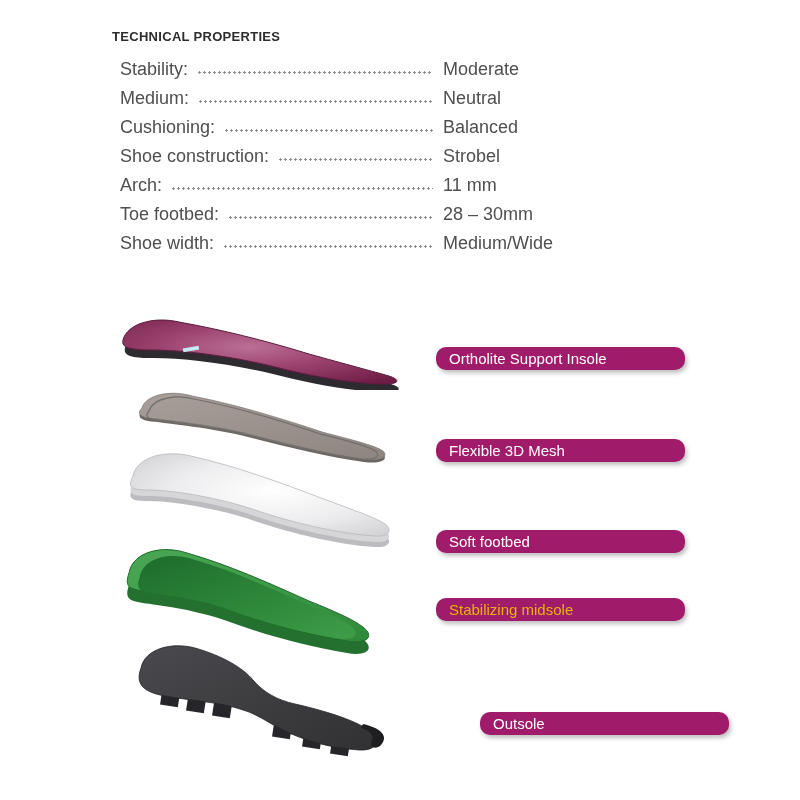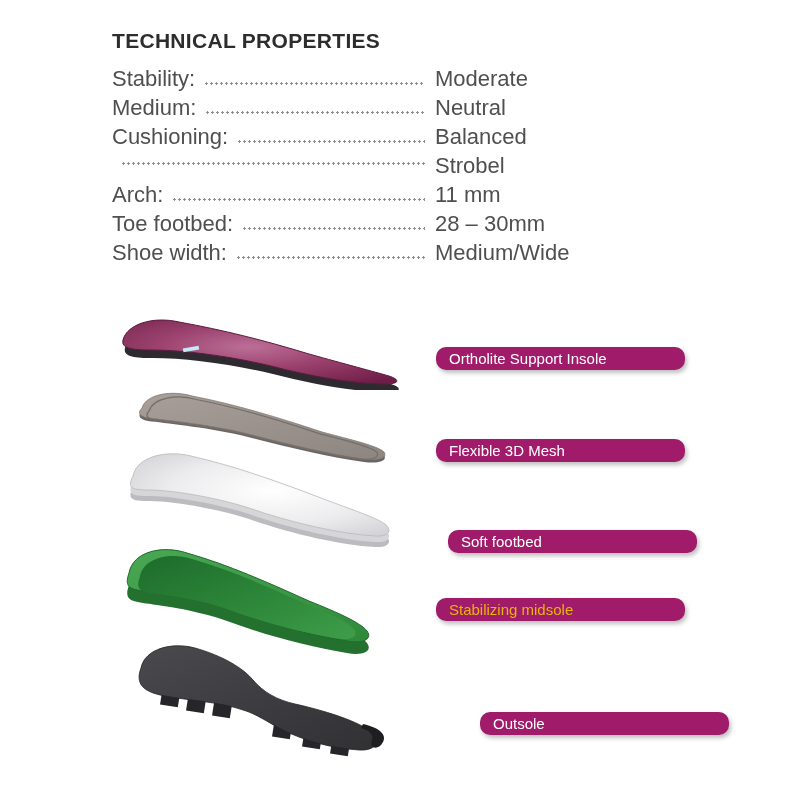--- a/index.html
+++ b/index.html
@@ -4,26 +4,26 @@
 <style>
   html,body { margin:0; padding:0; background:#ffffff; }
   .canvas {
     position:relative; width:800px; height:800px; background:#ffffff;
     font-family:"Liberation Sans", sans-serif; overflow:hidden;
   }
 
   
   .tech { position:absolute; left:112px; top:29px; width:470px; }
   .tech h1 {
-    margin:0 0 11px 0; font-size:21px; font-weight:700;
+    margin:0 0 11px 0; font-size:13px; font-weight:700;
     letter-spacing:0.3px; color:#2d2d2d;
   }
   .spec-row {
-    display:flex; align-items:flex-start; height:29px; line-height:29px;
-    font-size:22px; color:#4f4f4f;
+    display:flex; align-items:flex-end; height:29px; line-height:29px;
+    font-size:18px; color:#4f4f4f;margin-left:8px;
   }
   .spec-main { flex:0 0 323px; display:flex; align-items:baseline; }
   .spec-label { white-space:nowrap; }
   .spec-leader {
     flex:1 1 auto; height:15px; margin:0 10px 0 9px; align-self:baseline;
     background-image:radial-gradient(circle, #8f8f8f 1.05px, rgba(0,0,0,0) 1.35px);
     background-size:5px 5px; background-repeat:repeat-x;
     background-position:left bottom;
   }
   .spec-value { white-space:nowrap; }
@@ -65,20 +65,21 @@
     <div class="spec-row">
       <span class="spec-main">
         <span class="spec-label">Cushioning:</span>
         <span class="spec-leader"></span>
       </span>
       <span class="spec-value">Balanced</span>
     </div>
 
     <div class="spec-row">
       <span class="spec-main">
+        <span class="spec-label">Shoe construction:</span>
         <span class="spec-leader"></span>
       </span>
       <span class="spec-value">Strobel</span>
     </div>
 
     <div class="spec-row">
       <span class="spec-main">
         <span class="spec-label">Arch:</span>
         <span class="spec-leader"></span>
       </span>
@@ -177,21 +178,21 @@
       <path fill="url(#kgrad)" stroke="#232326" stroke-width="0.8" d="M16,28 C20,8 48,2 70,8 C98,16 118,28 128,40 C138,52 152,60 170,64 C206,72 240,84 248,94 C256,102 250,111 234,110 C204,108 178,100 158,90 C142,82 132,74 118,70 C96,62 60,60 40,56 C18,52 10,44 16,28 Z"></path>
       <path fill="#1e1e20" d="M238,84 C256,88 264,96 256,105 C251,110 244,108 247,100 C249,95 244,90 236,88 Z"></path>
     </svg>
 
     <div class="layer-label-bar" style="top: 347px; background-color: rgb(160, 27, 105); color: rgb(255, 255, 255);">
       <span>Ortholite Support Insole</span>
     </div>
     <div class="layer-label-bar" style="top: 439px; background-color: rgb(160, 27, 105); color: rgb(255, 255, 255);">
       <span>Flexible 3D Mesh</span>
     </div>
-    <div class="layer-label-bar" style="top: 530px; background-color: rgb(160, 27, 105); color: rgb(255, 255, 255); margin-left: 12px;">
+    <div class="layer-label-bar" style="top: 530px; background-color: rgb(160, 27, 105); color: rgb(255, 255, 255);">
       <span>Soft footbed</span>
     </div>
     <div class="layer-label-bar" style="top: 598px; background-color: rgb(160, 27, 105); color: #eab308;">
       <span>Stabilizing midsole</span>
     </div>
     <div class="layer-label-bar" style="top: 712px; background-color: rgb(160, 27, 105); color: rgb(255, 255, 255); margin-left: 44px;">
       <span>Outsole</span>
     </div>
 
   </div>

